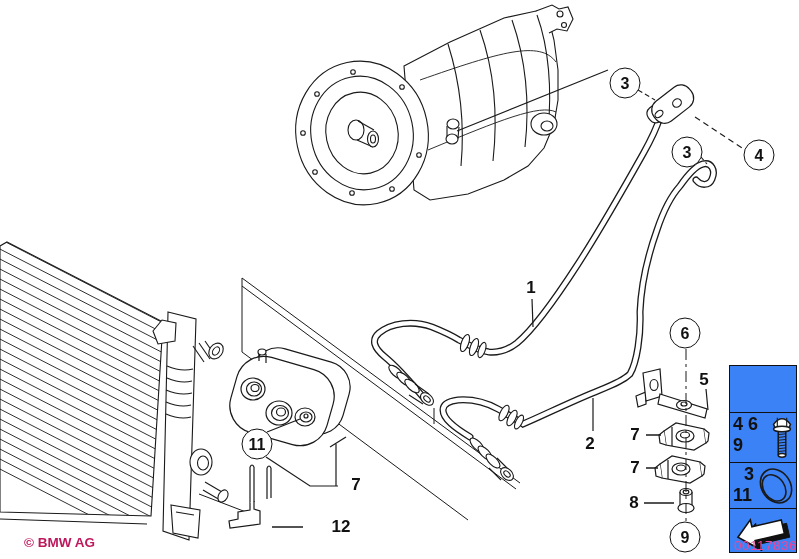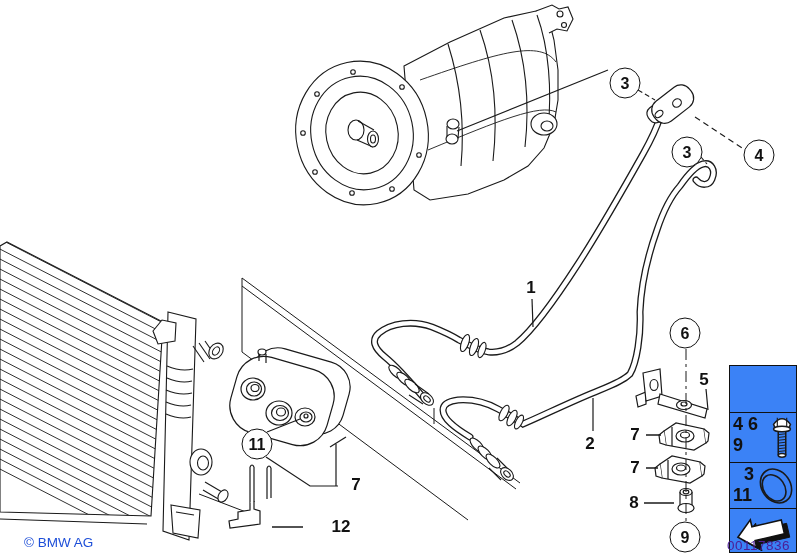--- a/index.html
+++ b/index.html
@@ -15,23 +15,23 @@
   
   #legend{position:absolute;left:729px;top:365px;width:66px;border:1.5px solid #111;background:#3b82f6;}
   .lrow{position:relative;border-top:1.3px solid #111;}
   .lrow:first-child{border-top:none;}
   .r1{height:46px;} .r2{height:49px;} .r3{height:45px;} .r4{height:43px;}
   .lnums{position:absolute;left:3px;top:1px;font-weight:bold;font-size:18px;line-height:21px;color:#111;}
   .lnums .ln{display:block;}
   .r3 .ln:first-child{margin-left:11px;}
   .licon{position:absolute;right:1px;top:1px;}
   .r4 svg{display:block;margin:3px auto 0 auto;}
-  #imgno{position:absolute;left:727px;top:538px;width:70px;text-align:left;
-         font-size:13.5px;color:#4c1d95;letter-spacing:.5px;}
-  #copyright{position:absolute;left:24px;top:535px;font-size:13.5px;font-weight:normal;color:#1d4ed8;}
+  #imgno{position:absolute;left:727px;top:538px;width:70px;text-align:right;
+         font-size:13.5px;color:#ec4899;letter-spacing:.5px;}
+  #copyright{position:absolute;left:24px;top:535px;font-size:13.5px;font-weight:bold;color:#be185d;}
 </style>
 </head>
 <body>
 
 <div id="stage">
 
   <svg id="art" width="799" height="559" viewBox="0 0 799 559">
     <defs>
       <clipPath id="radclip">
         <polygon points="7,242 163,322 151,516 0,512 0,246"></polygon>

